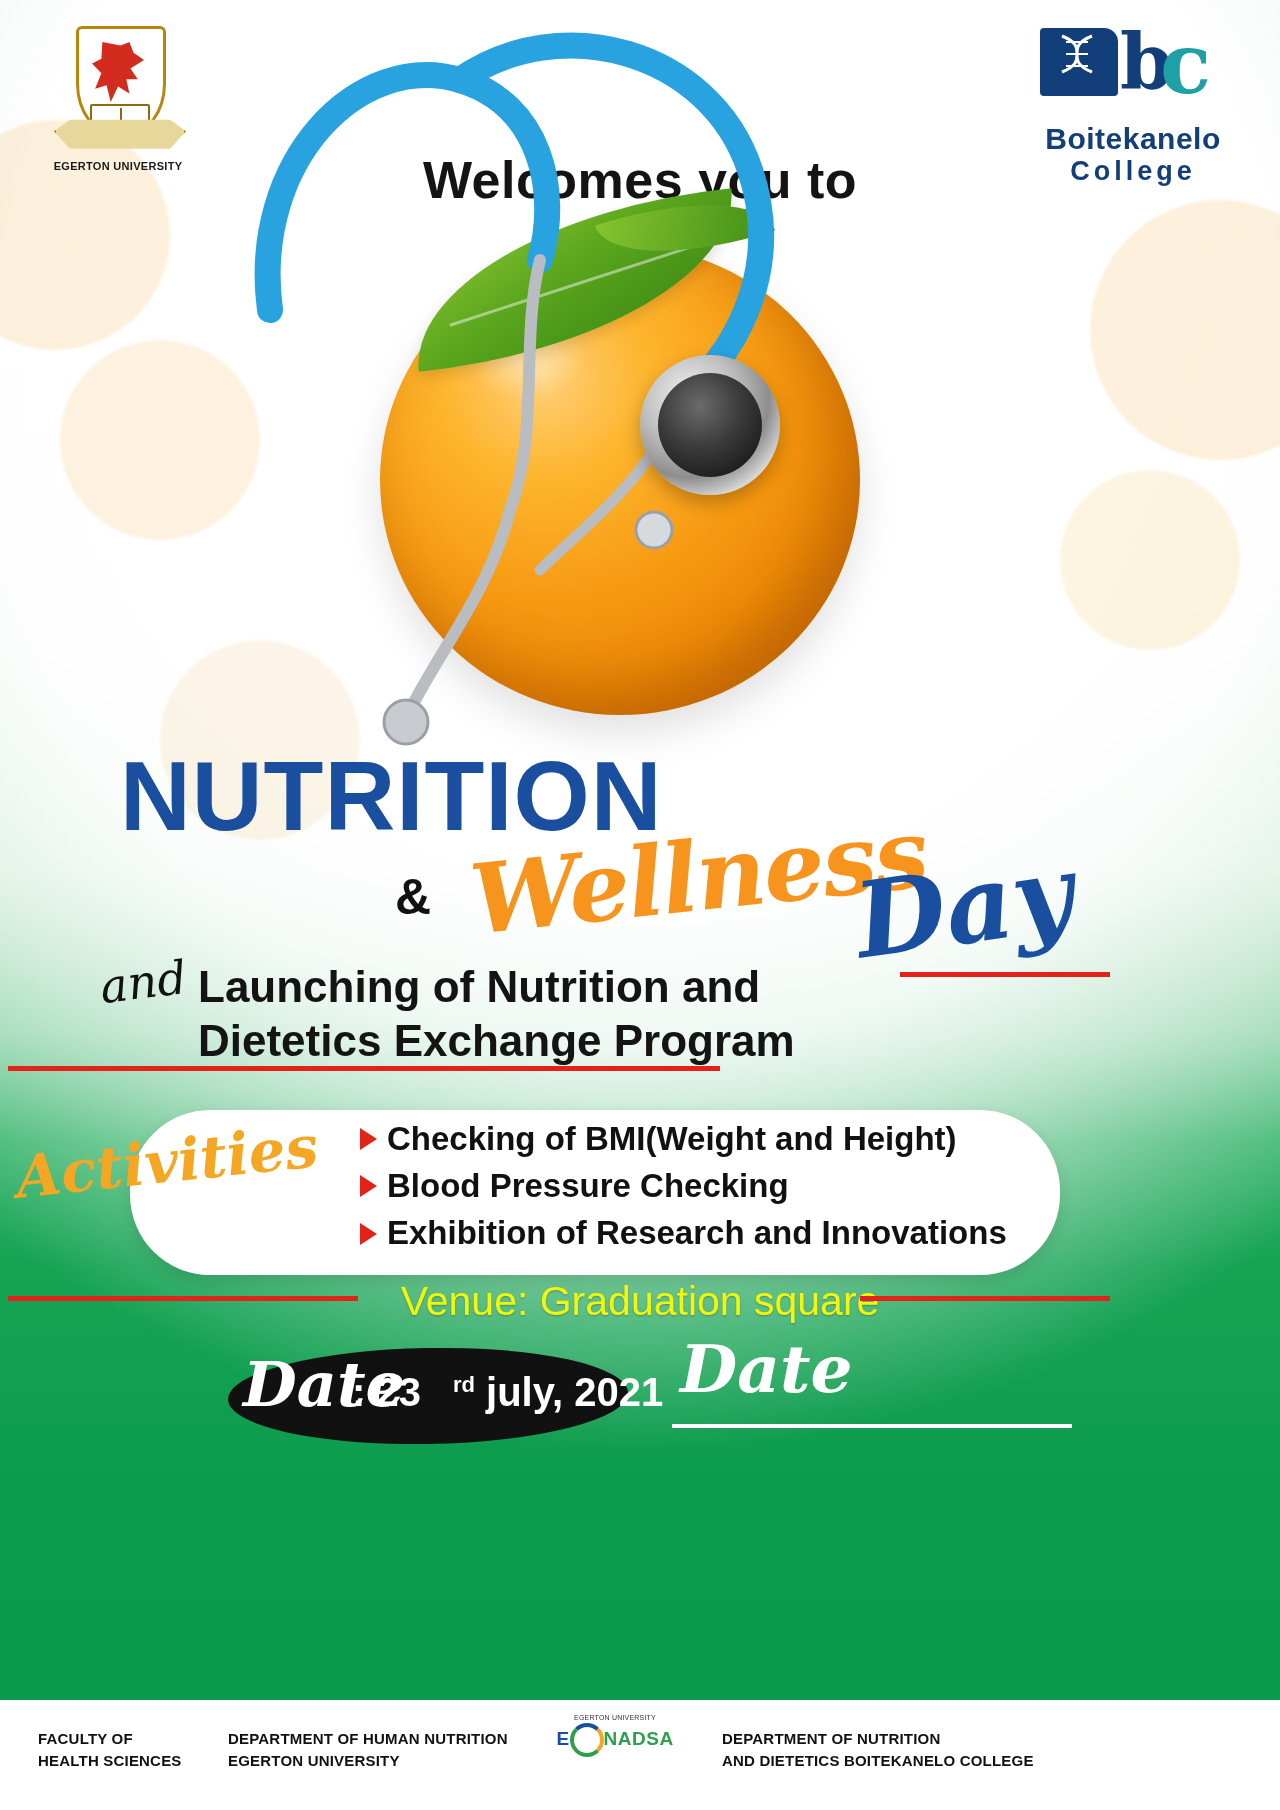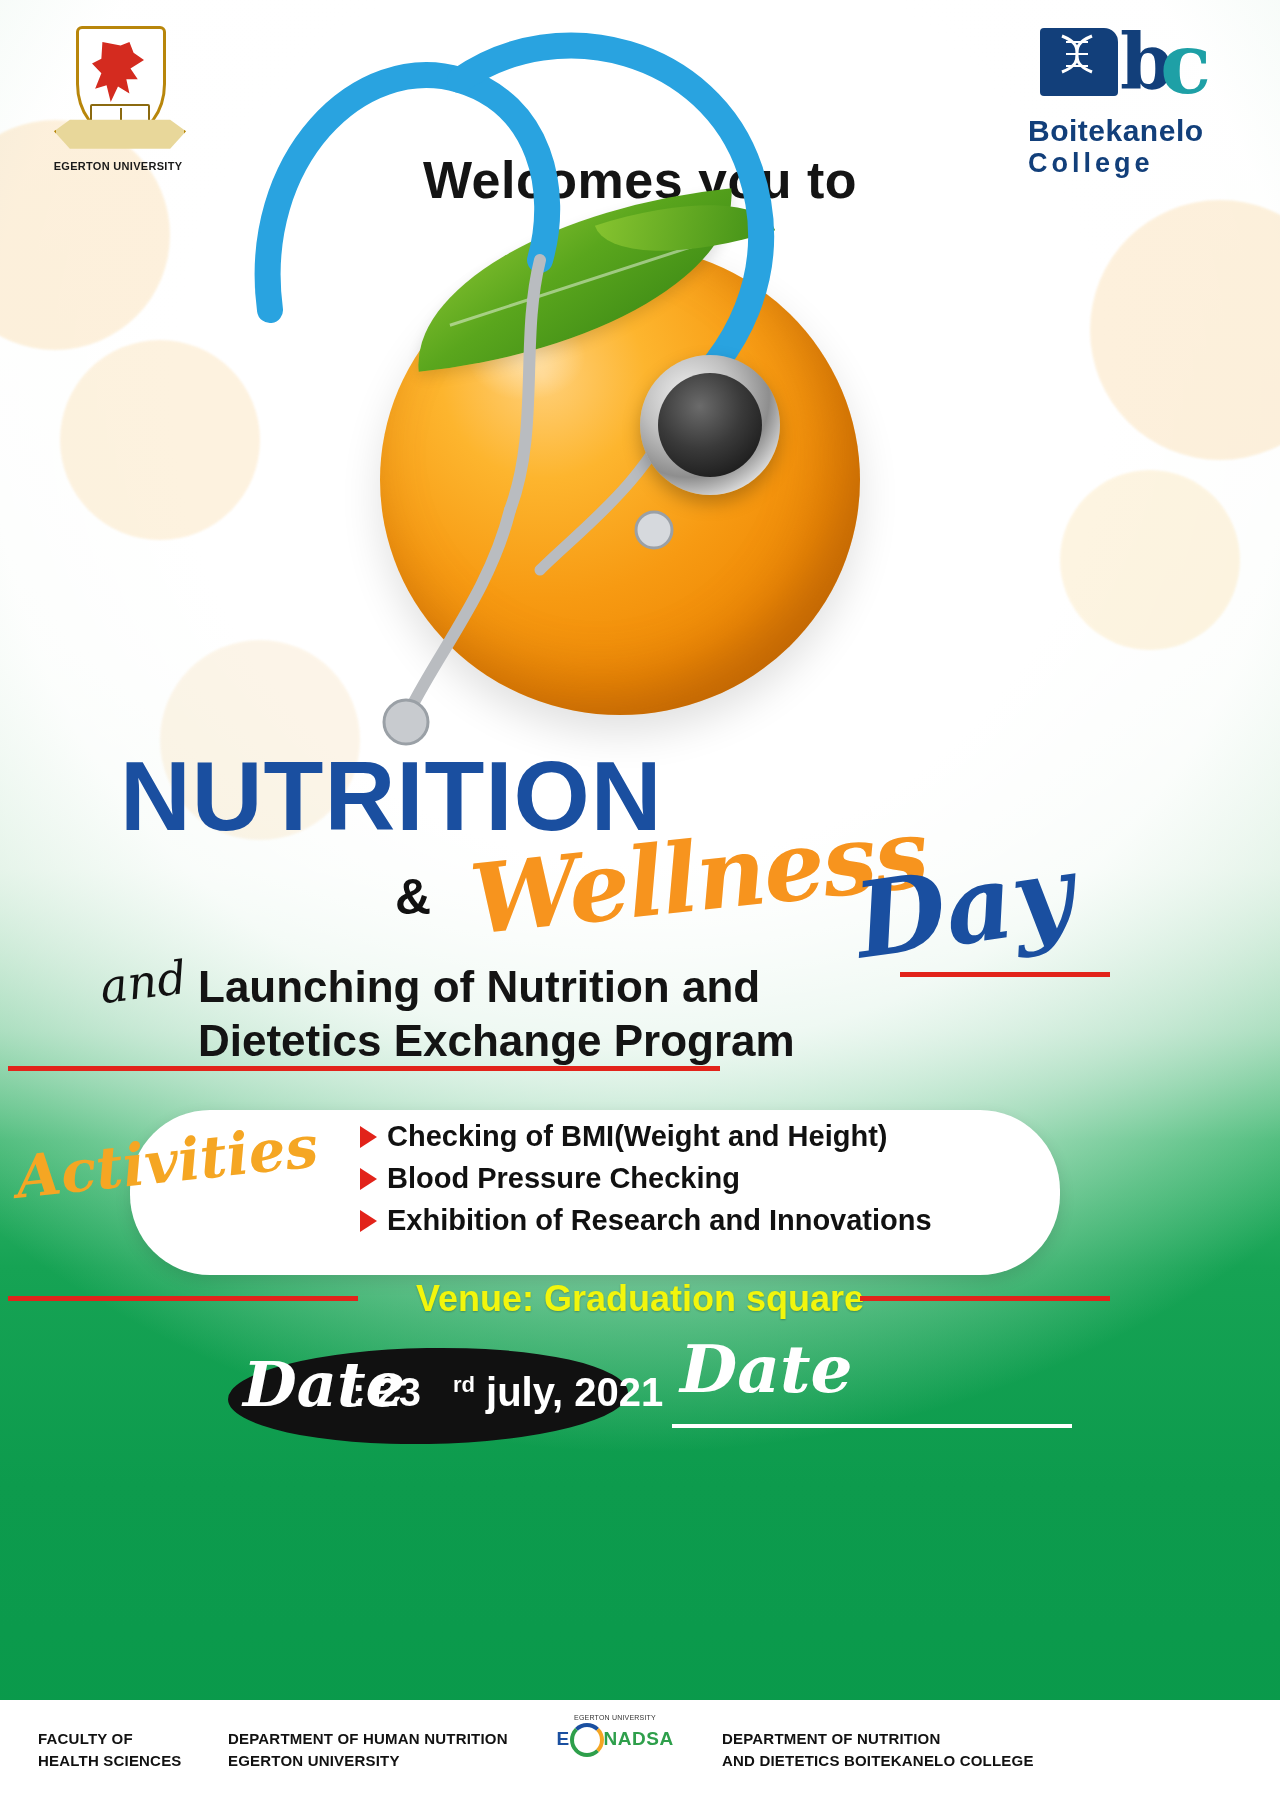--- a/index.html
+++ b/index.html
@@ -72,21 +72,21 @@
   .bc-logo .dna{
     position:absolute;left:26px;top:16px;width:46px;height:56px;
   }
   .bc-logo .bletter{
     position:absolute;left:92px;top:12px;font-size:76px;line-height:64px;color:#123f7a;font-weight:bold;font-family:"DejaVu Serif",serif;
   }
   .bc-logo .cletter{
     position:absolute;left:132px;top:14px;font-size:84px;line-height:64px;color:#1ea0a6;font-weight:bold;font-family:"DejaVu Serif",serif;
   }
   .bc-logo .bc-name{
-    position:absolute;left:0;top:96px;width:210px;text-align:left;color:#123f7a;
+    position:absolute;left:0;top:104px;width:210px;text-align:center;color:#123f7a;
     font-size:30px;font-weight:bold;line-height:1.12;letter-spacing:.5px;
   }
   .bc-logo .bc-name span{display:block;font-size:27px;letter-spacing:4px;}
 
   
   .welcome{
     position:absolute;left:0;top:150px;width:100%;text-align:center;
     font-size:52px;font-weight:bold;color:#141414;letter-spacing:.5px;
   }
 
@@ -175,28 +175,28 @@
   .activities-card{
     position:absolute;left:130px;top:1110px;width:930px;height:165px;
     background:#ffffff;border-radius:80px;
     box-shadow:0 6px 16px rgba(0,0,0,.12);
   }
   .activities-list{
     position:absolute;left:360px;top:1118px;width:720px;
   }
   .activity{
     display:flex;align-items:center;gap:10px;margin:0 0 5px 0;
-    font-size:29px;font-weight:bold;color:#111;line-height:1.28;
+    font-size:33px;font-weight:bold;color:#111;line-height:1.28;
   }
   .tri{
     width:0;height:0;border-left:17px solid #e2231a;border-top:11px solid transparent;border-bottom:11px solid transparent;flex:0 0 auto;
   }
   .venue{
     position:absolute;left:0;top:1278px;width:100%;text-align:center;
-    font-size:36px;font-weight:bold;color:#f2f60c;text-shadow:0 1px 2px rgba(0,0,0,.25);
+    font-size:41px;font-weight:normal;color:#f2f60c;text-shadow:0 1px 2px rgba(0,0,0,.25);
   }
   .rule3{left:8px;top:1296px;width:350px;}
   .rule4{left:860px;top:1296px;width:250px;}
 
   
   .blackpill{
     position:absolute;left:228px;top:1348px;width:400px;height:96px;background:#111;
     border-radius:50%/50%;
     transform:rotate(-1deg);
   }

